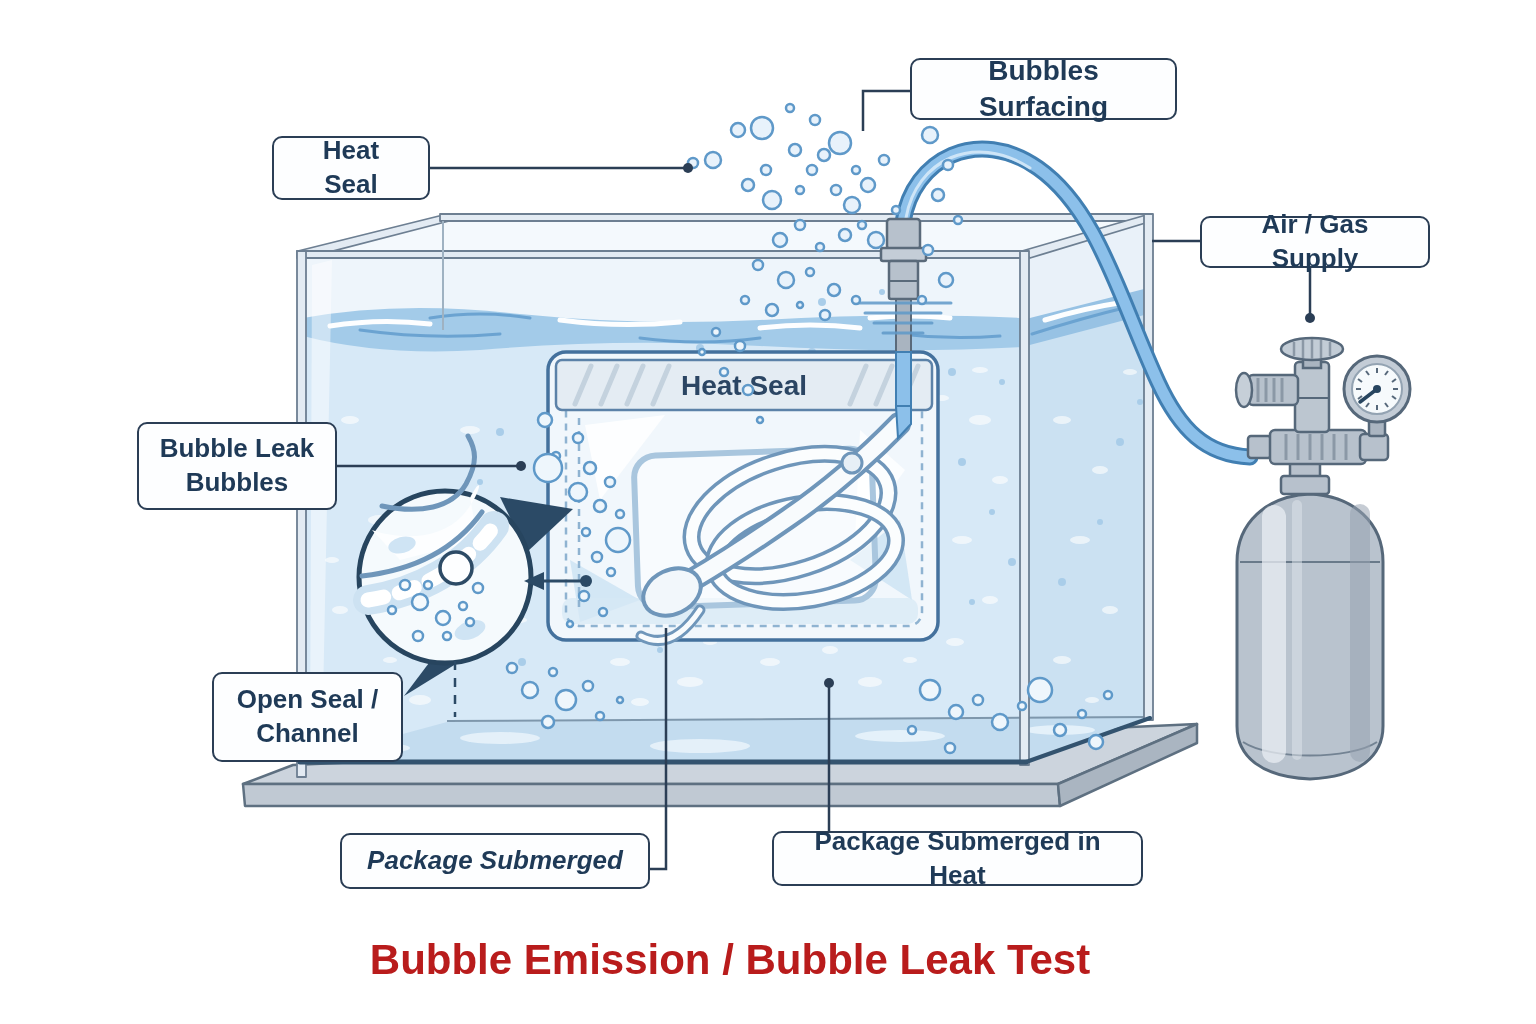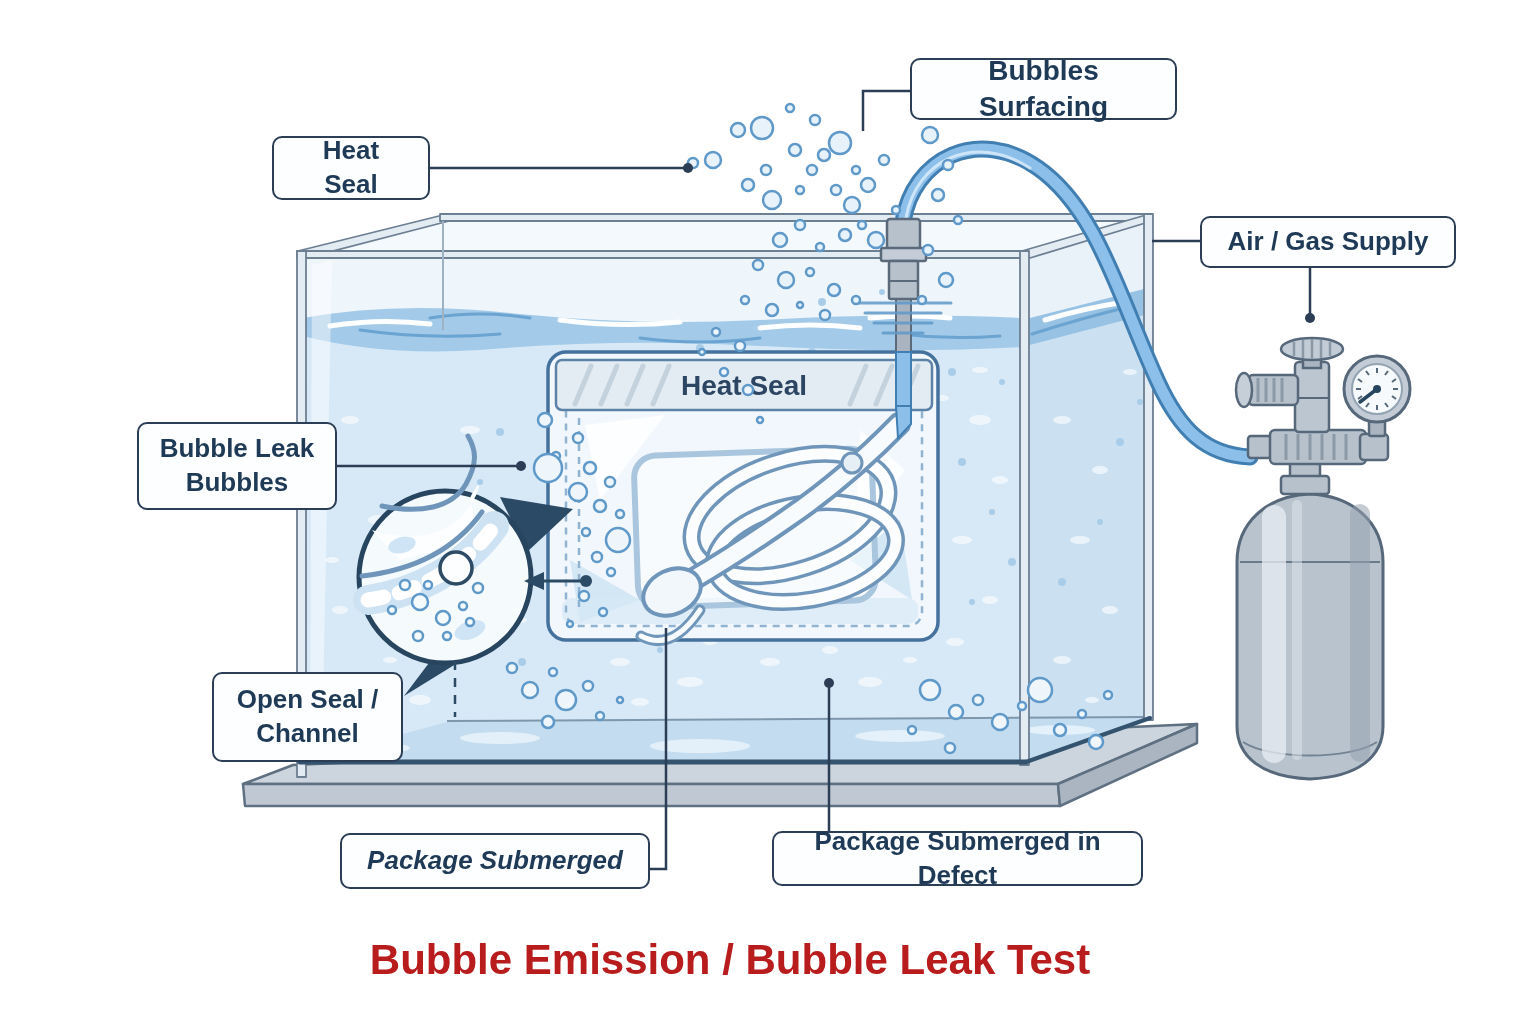--- a/index.html
+++ b/index.html
@@ -413,24 +413,24 @@
     <circle cx="1310" cy="318" r="5"></circle>
     <circle cx="521" cy="466" r="5"></circle>
     <circle cx="829" cy="683" r="5"></circle>
   </g>
 </svg>
 
   <div class="callout" style="left:272px;top:136px;width:158px;height:64px;">Heat Seal</div>
 
   <div class="callout" style="left:910px;top:58px;width:267px;height:62px;font-size:28px;">Bubbles Surfacing</div>
 
-  <div class="callout" style="left:1200px;top:216px;width:256px;height:52px;">Air / Gas Supply</div>
+  <div class="callout" style="left:1200px;top:216px;width:230px;height:52px;">Air / Gas Supply</div>
 
   <div class="callout" style="left:137px;top:422px;width:200px;height:88px;">Bubble Leak Bubbles</div>
 
   <div class="callout" style="left:212px;top:672px;width:191px;height:90px;">Open Seal / Channel</div>
 
   <div class="callout" style="left:340px;top:833px;width:310px;height:56px;font-style:italic;">Package Submerged</div>
 
-  <div class="callout" style="left:772px;top:831px;width:371px;height:55px;">Package Submerged in Defect</div>
+  <div class="callout" style="left:772px;top:831px;width:371px;height:55px;">Package Submerged in Heat</div>
 
   <div id="title">Bubble Emission / Bubble Leak Test</div>
 </div>
 
 </body></html>

